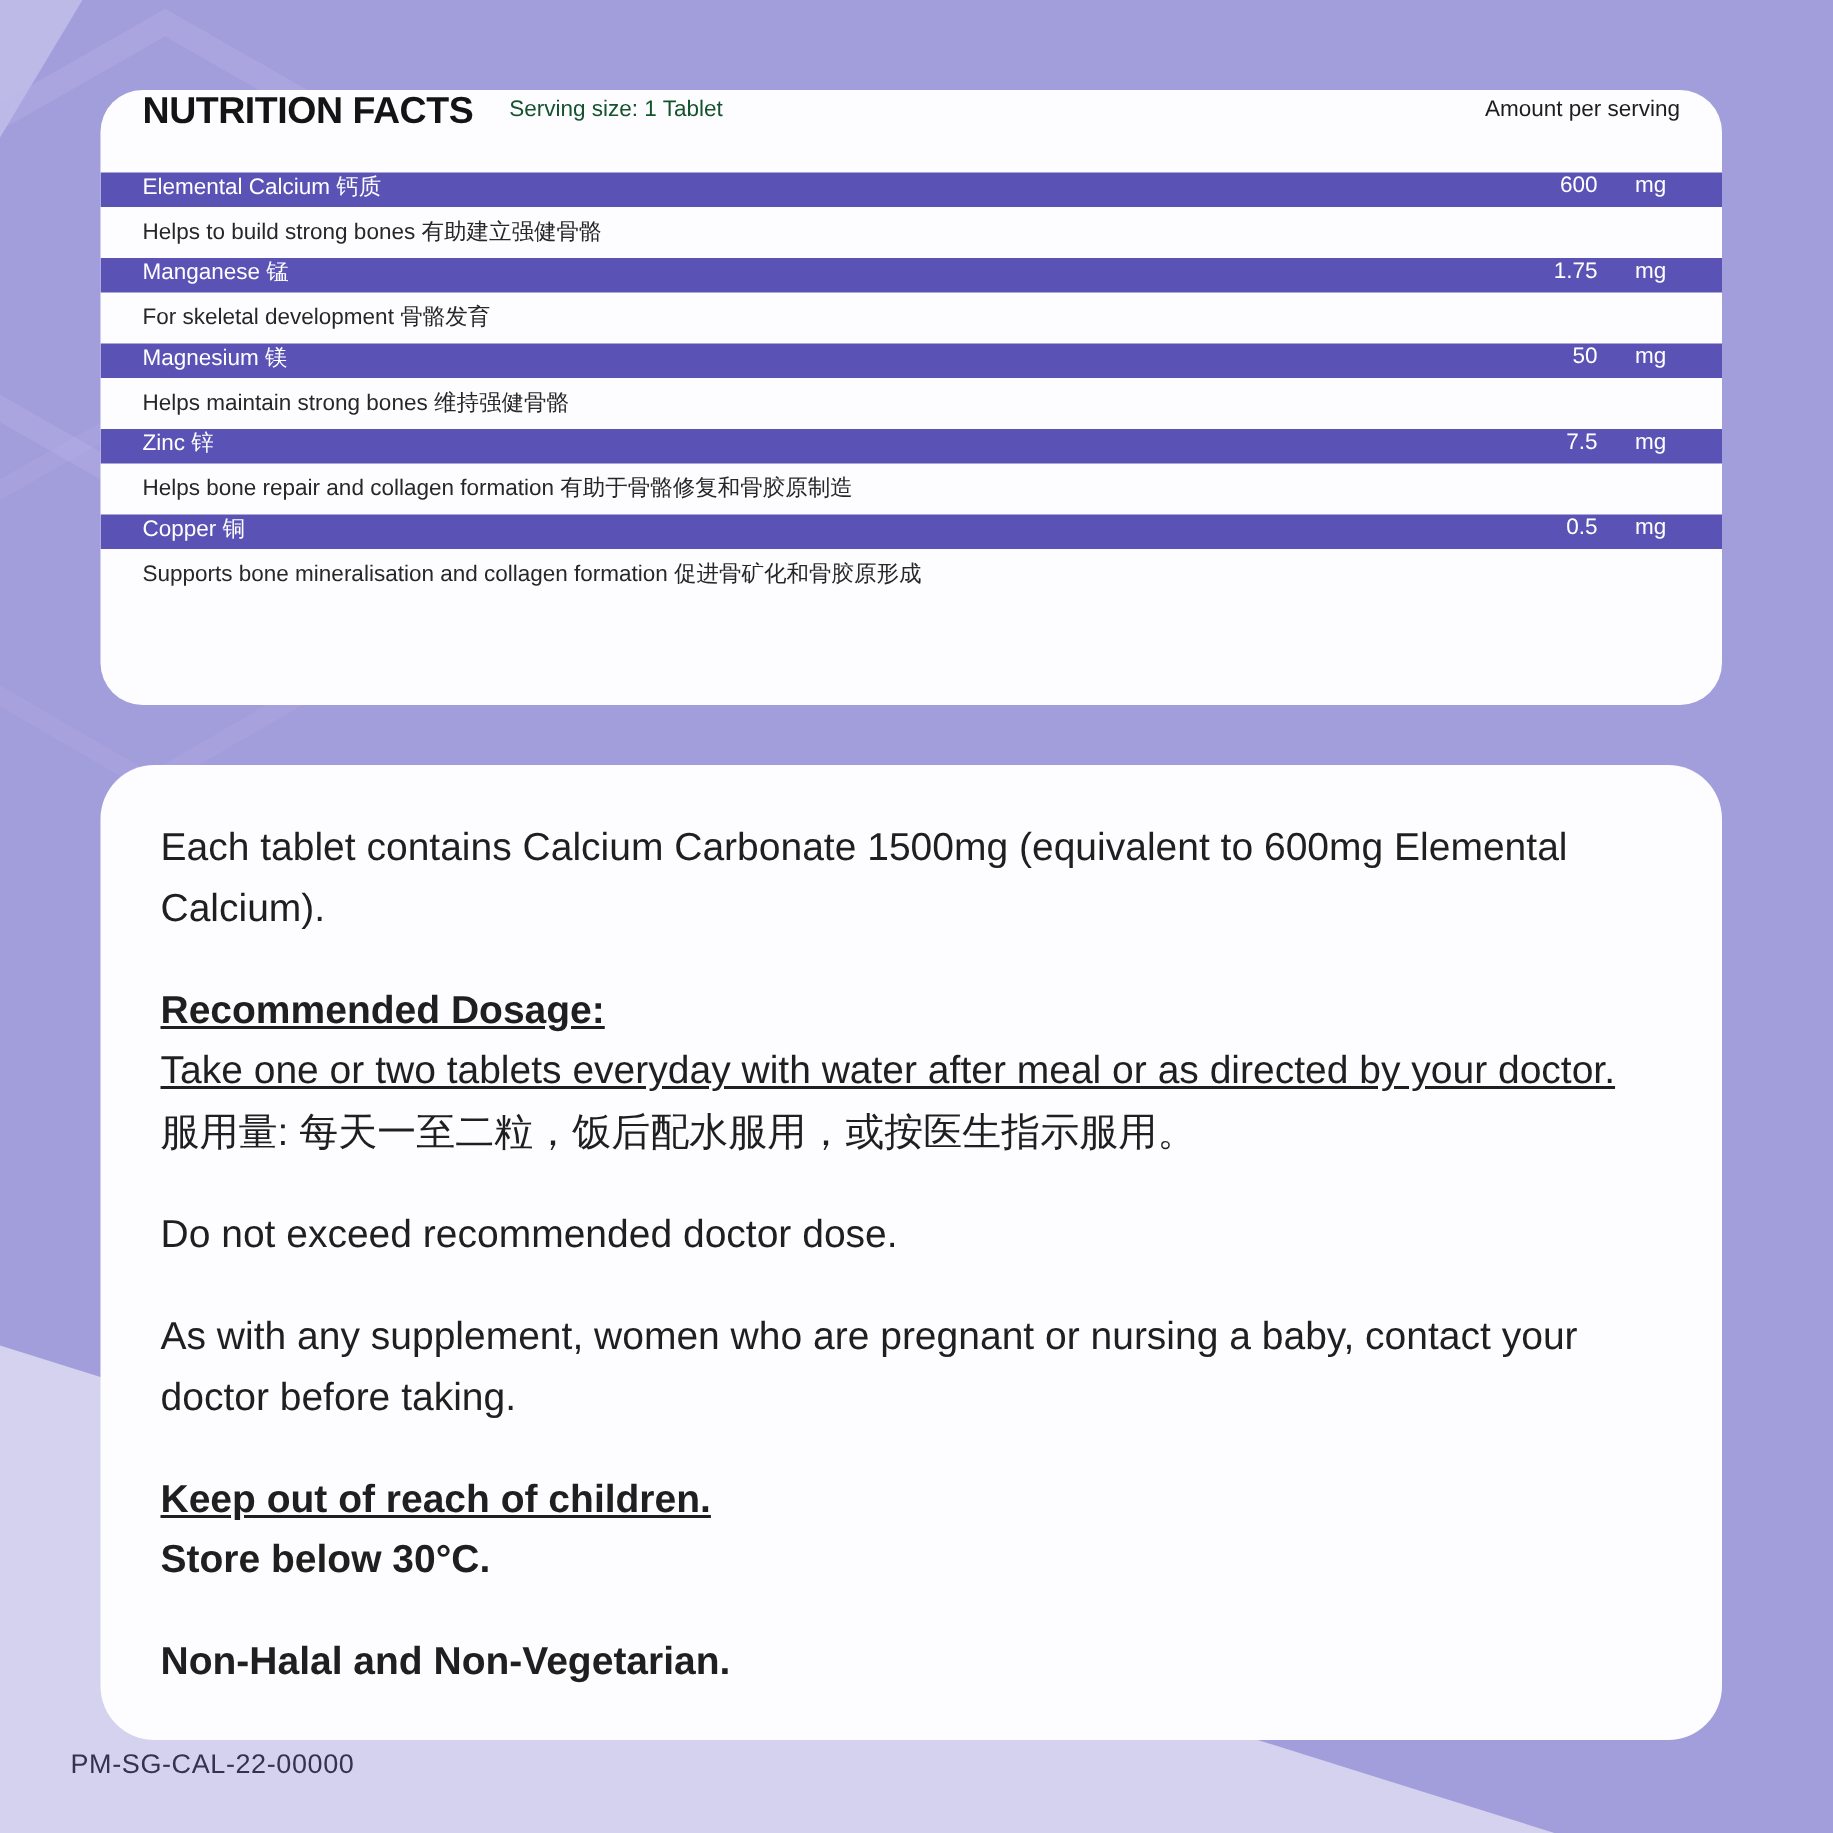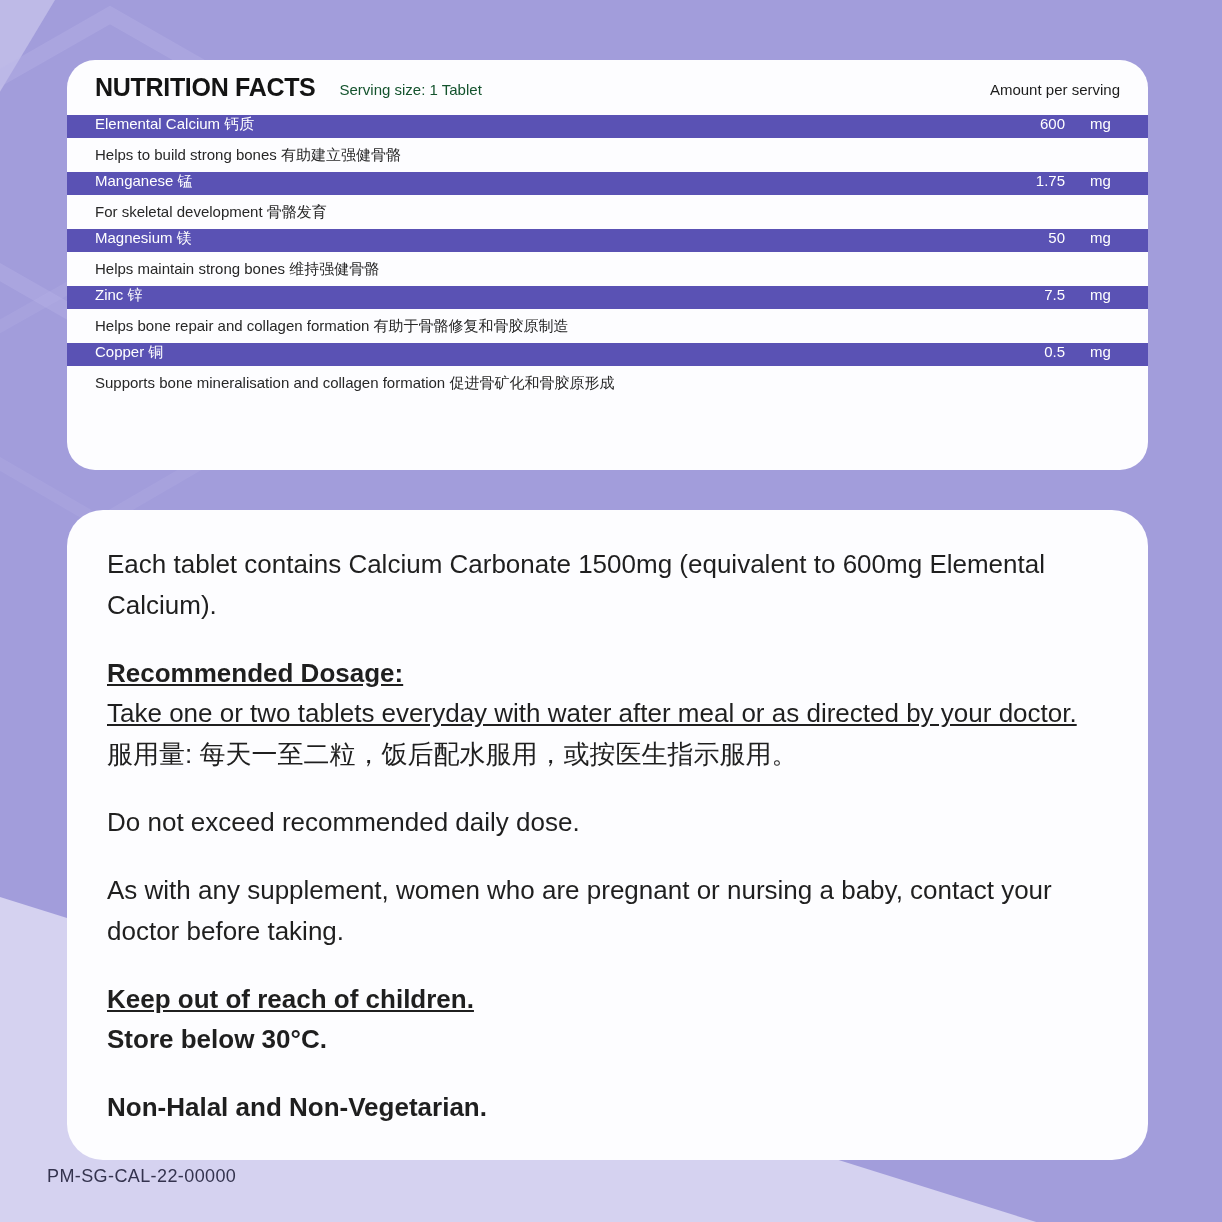--- a/index.html
+++ b/index.html
@@ -29,21 +29,21 @@
   .card{
     position:absolute;left:67px;width:1081px;
     background:var(--card,#fdfdff);
   }
   .nutrition-card{top:60px;height:410px;border-radius:28px;overflow:hidden;}
   .info-card{top:510px;height:650px;border-radius:36px;box-sizing:border-box;
     padding:34px 57px 0 40px;}
 
   
   .nf-header{
-    height:55px;display:flex;align-items:center;
+    height:55px;display:flex;align-items:flex-start;
     padding:0 28px;box-sizing:border-box;
   }
   .nf-title{font-size:25px;font-weight:bold;letter-spacing:-.3px;margin:0;color:#141414;}
   .nf-serving{font-size:15px;margin-left:24px;color:#14532d;padding-top:4px;}
   .nf-amount{font-size:15px;margin-left:auto;color:#1d1d1d;padding-top:4px;}
 
   .nf-band{
     height:23px;background:var(--accent,#5a52b4);color:#fff;
     display:flex;align-items:flex-start;
     padding:0 28px;box-sizing:border-box;font-size:15px;
@@ -143,21 +143,21 @@
   <section class="card info-card">
     <div id="info-paragraphs">
   <p class="para">Each tablet contains Calcium Carbonate 1500mg (equivalent to 600mg Elemental Calcium).</p>
 
   <p class="para bold tight">Recommended Dosage:</p>
 
   <p class="para tight">Take one or two tablets everyday with water after meal or as directed by your doctor.</p>
 
   <p class="para">服用量: 每天一至二粒，饭后配水服用，或按医生指示服用。</p>
 
-  <p class="para">Do not exceed recommended daily dose.</p>
+  <p class="para">Do not exceed recommended doctor dose.</p>
 
   <p class="para">As with any supplement, women who are pregnant or nursing a baby, contact your doctor before taking.</p>
 
   <p class="para bold tight">Keep out of reach of children.</p>
 
   <p class="para bold">Store below 30°C.</p>
 
   <p class="para bold">Non-Halal and Non-Vegetarian.</p>
 </div>
   </section>

